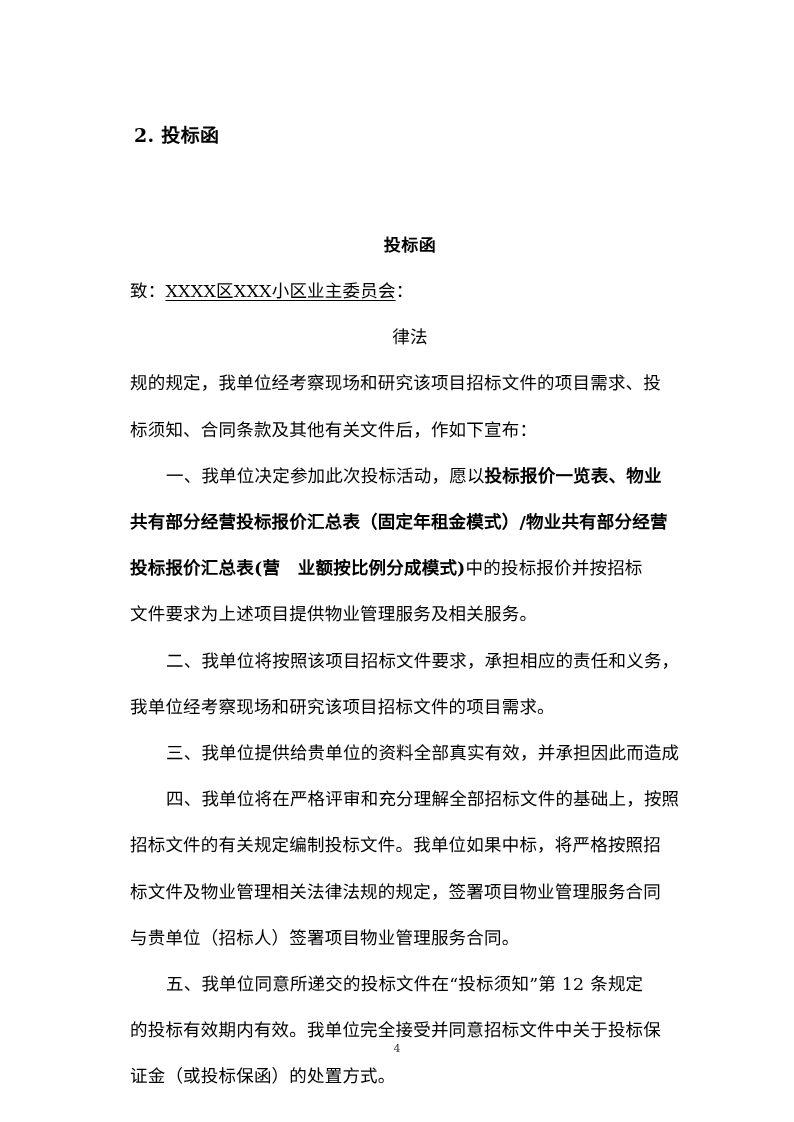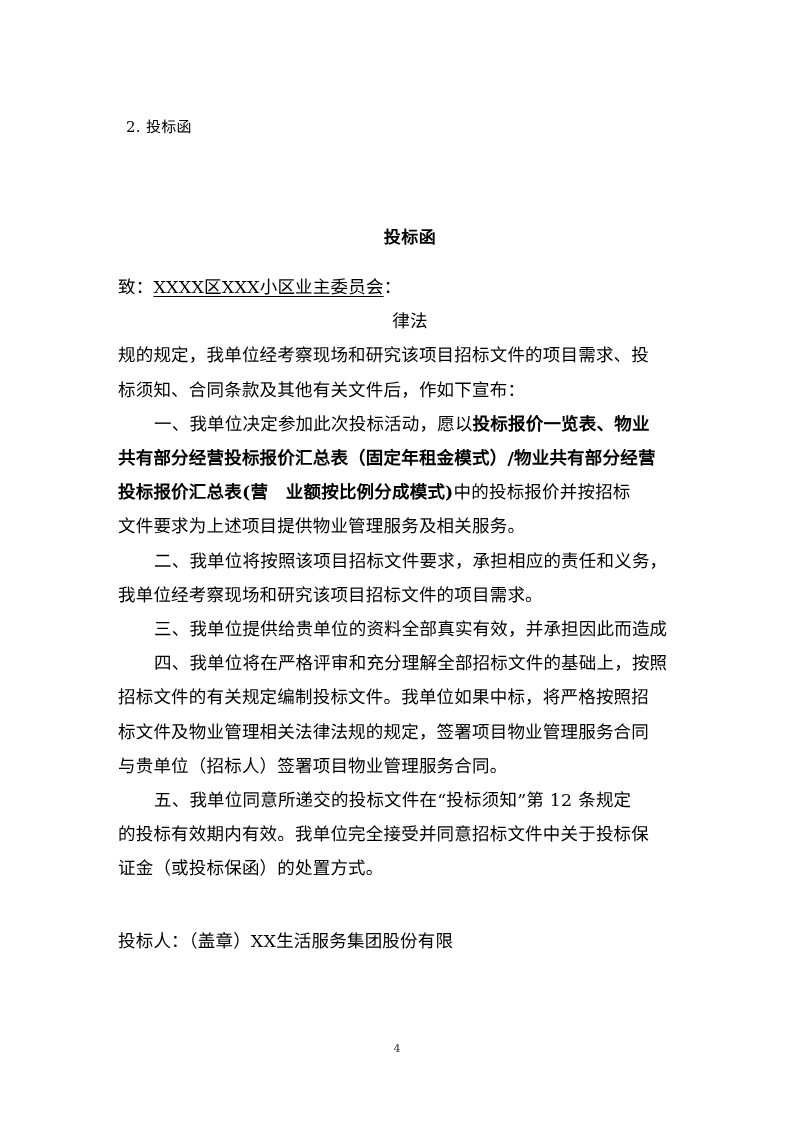--- a/index.html
+++ b/index.html
@@ -25,48 +25,48 @@
   .content {
     position: absolute;
     left: 118px;
     top: 104px;
     width: 584px;
   }
 
   
   .section-heading {
     font-family: "DejaVu Serif", "Liberation Serif", serif;
-    font-weight: normal;
-    font-size: 15px;
+    font-weight: bold;
+    font-size: 19px;
     line-height: 30px;
     letter-spacing: 0.3px;
-    margin: 8px;
+    margin: 16px;
     white-space: pre;
   }
 
   
   .gap-after-heading { height: 54px; }
   .gap-before-signature { height: 38px; }
 
   
   .doc-title {
     text-align: center;
     font-weight: bold;
     font-size: 17px;
     line-height: 34px;
     letter-spacing: 0.5px;
-    margin: 16px;
+    margin: 8px;
   }
 
   
   .line {
     font-size: 17.5px;
     line-height: 34.2px;
     letter-spacing: 0.2px;
-    margin: 0;
+    margin: 12px;
     white-space: pre-wrap;
     text-align: left;
   }
   .line.center { text-align: center; }
   .indent-2 { text-indent: 36px; }
 
   .u {
     text-decoration: underline;
     text-underline-offset: 3px;
   }

